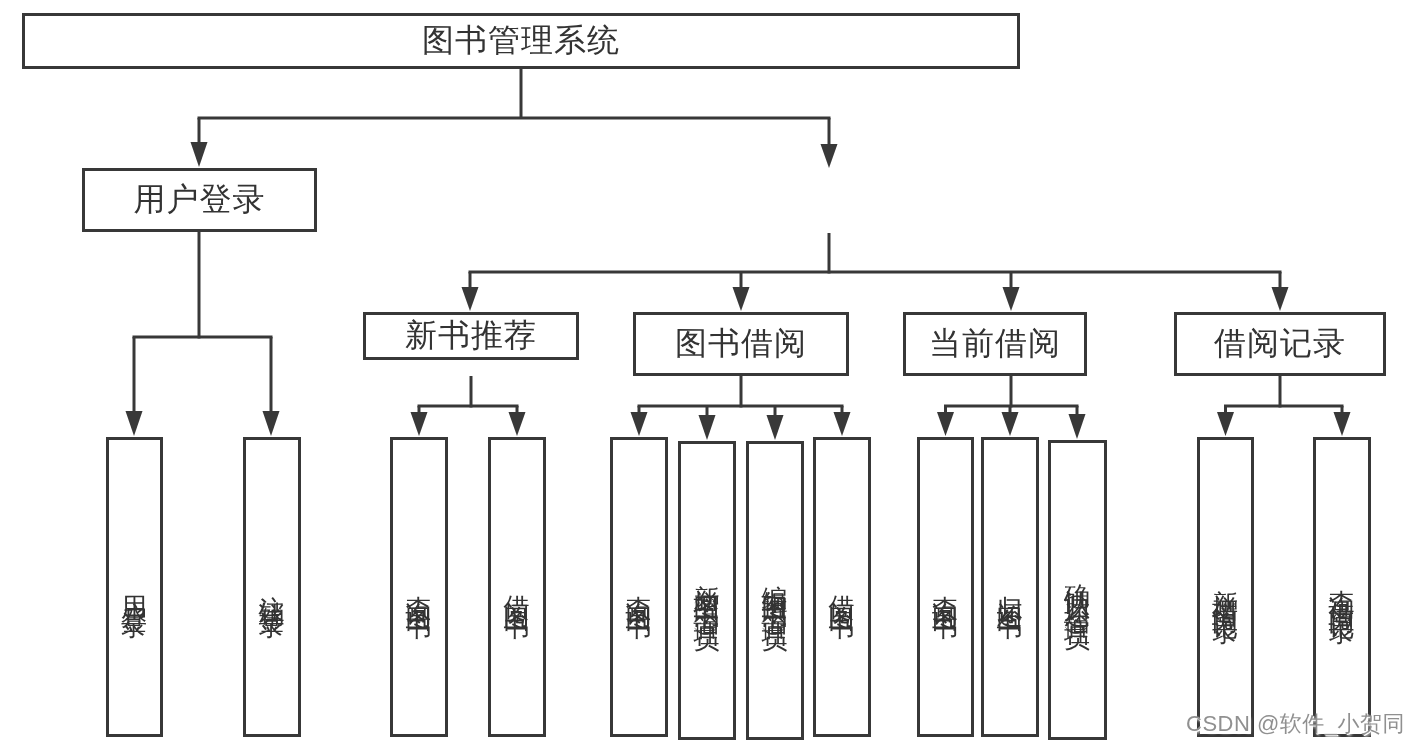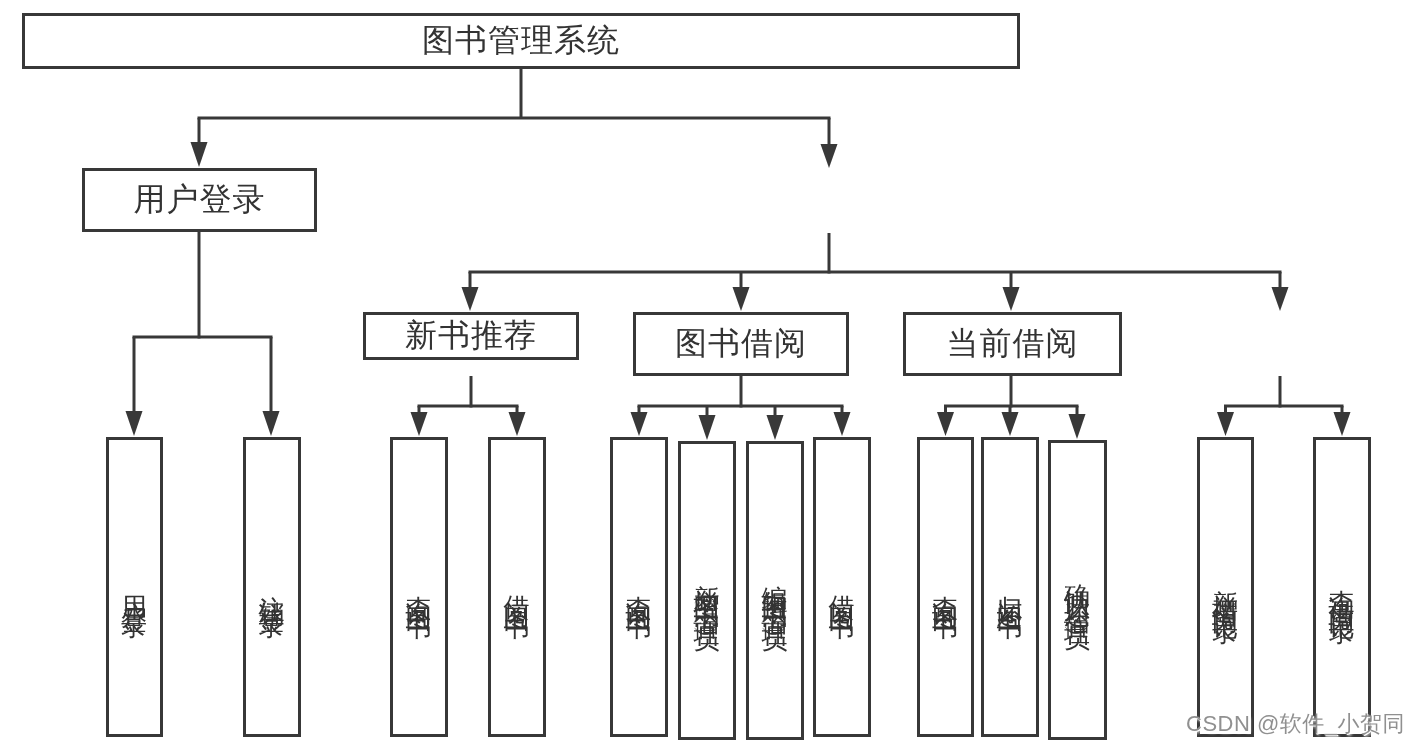--- a/index.html
+++ b/index.html
@@ -80,22 +80,25 @@
   <div class="node h-node" style="left:82px; top:168px; width:235px; height:64px;">
     <span>用户登录</span>
   </div>
 
   <div class="node h-node" style="left:363px; top:312px; width:216px; height:48px;">
     <span>新书推荐</span>
   </div>
   <div class="node h-node" style="left:633px; top:312px; width:216px; height:64px;">
     <span>图书借阅</span>
   </div>
-  <div class="node h-node" style="left:903px; top:312px; width:219px; height:64px;">
+  <div class="node h-node" style="left:903px; top:312px; width:184px; height:64px;">
     <span>当前借阅</span>
+  </div>
+  <div class="node h-node" style="left:1174px; top:312px; width:212px; height:64px;">
+    <span>借阅记录</span>
   </div>
 
   <div class="node leaf" style="left:106px; top:437px; width:57px; height:300px;">
     <span>用户登录</span>
   </div>
   <div class="node leaf" style="left:243px; top:437px; width:58px; height:300px;">
     <span>注销登录</span>
   </div>
 
   <div class="node leaf" style="left:390px; top:437px; width:58px; height:300px;">

